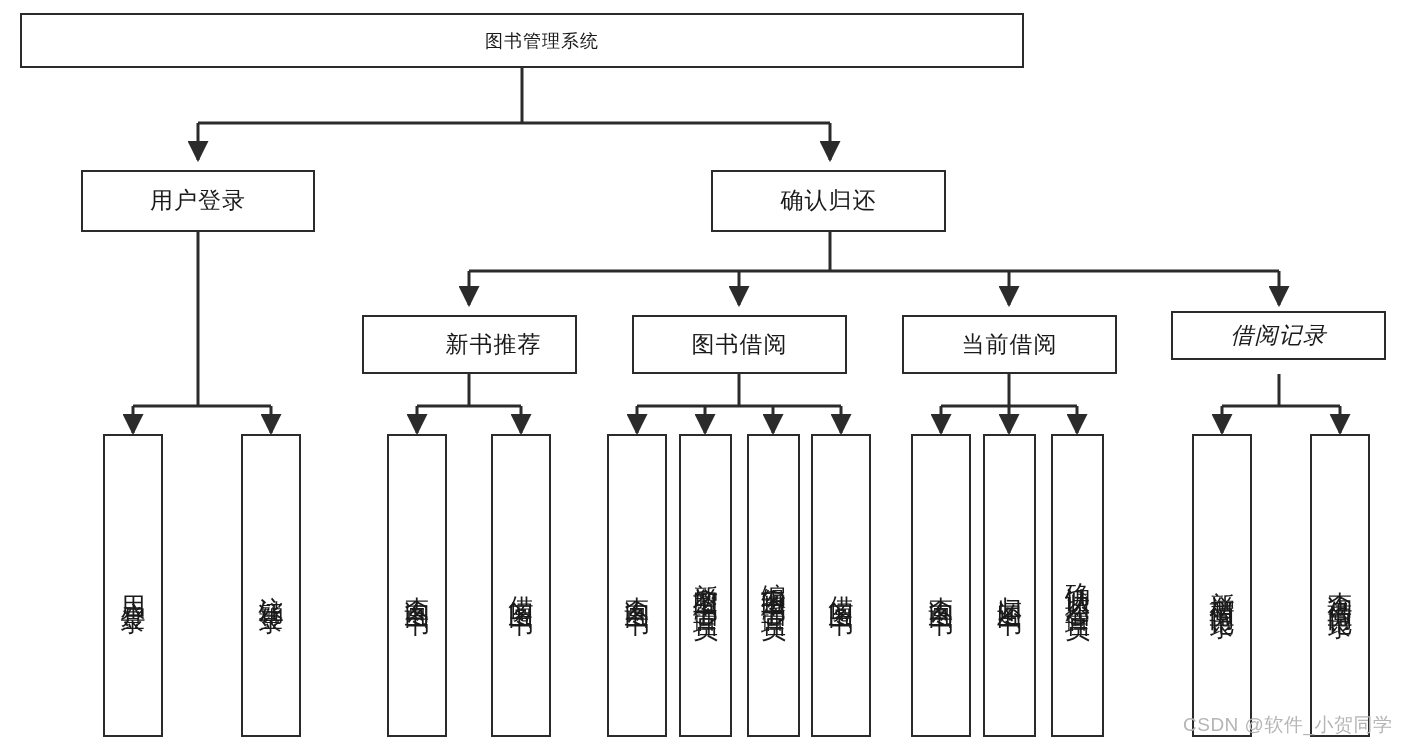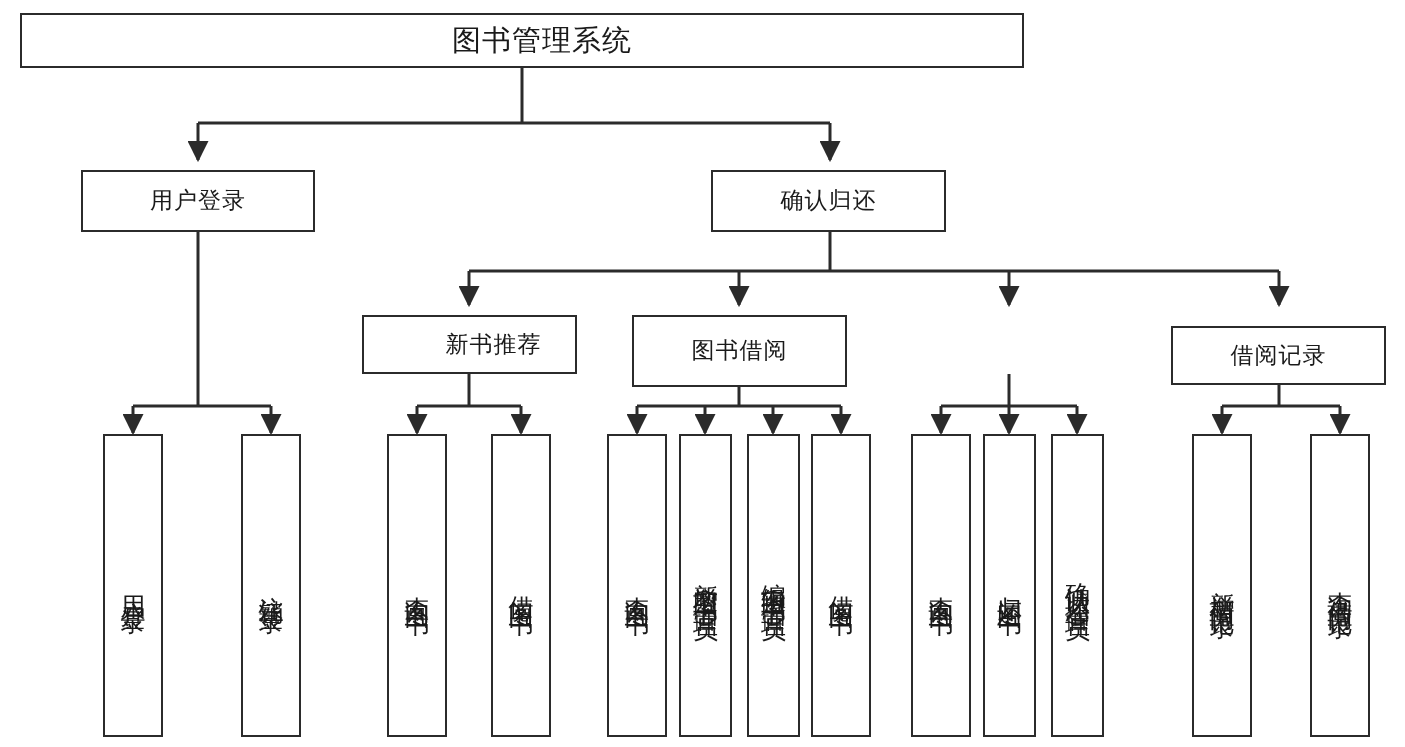--- a/index.html
+++ b/index.html
@@ -37,21 +37,21 @@
     color: #1a1a1a;
     overflow: hidden;
   }
   .node-h {
     font-size: 23px;
     letter-spacing: 1px;
     line-height: 1.1;
     white-space: nowrap;
   }
   .node-root {
-    font-size: 29px;
+    font-size: 18px;
     letter-spacing: 1px;
     white-space: nowrap;
     padding-left: 40px;
   }
   .node-v {
     writing-mode: vertical-rl;
     text-orientation: upright;
     font-size: 25px;
     letter-spacing: 5px;
     line-height: 1;
@@ -133,26 +133,29 @@
   </div>
 
   <div class="node node-h" style="left:711px; top:170px; width:235px; height:62px;">
     <span>确认归还</span>
   </div>
 
   <div class="node node-h" style="left:362px; top:315px; width:215px; height:59px;padding-left:48px;">
     <span>新书推荐</span>
   </div>
 
-  <div class="node node-h" style="left:632px; top:315px; width:215px; height:72px;">
+  <div class="node node-h" style="left:632px; top:315px; width:215px; height:59px;">
     <span>图书借阅</span>
   </div>
 
-
-  <div class="node node-h" style="left:1171px; top:326px; width:215px; height:59px;">
+  <div class="node node-h" style="left:902px; top:315px; width:215px; height:59px;">
+    <span>当前借阅</span>
+  </div>
+
+  <div class="node node-h" style="left:1171px; top:311px; width:215px; height:49px;font-style:italic;">
     <span>借阅记录</span>
   </div>
 
   <div class="node node-v" style="left:103px; top:434px; width:60px; height:303px;">
     <span>用户登录</span>
   </div>
 
   <div class="node node-v" style="left:241px; top:434px; width:60px; height:303px;">
     <span>注销登录</span>
   </div>
@@ -194,14 +197,15 @@
   </div>
 
   <div class="node node-v" style="left:1192px; top:434px; width:60px; height:303px;">
     <span>新增借阅记录</span>
   </div>
 
   <div class="node node-v" style="left:1310px; top:434px; width:60px; height:303px;">
     <span>查询借阅记录</span>
   </div>
 
+  <div class="watermark">CSDN @软件_小贺同学</div>
 
 </div>
 
 </body></html>

